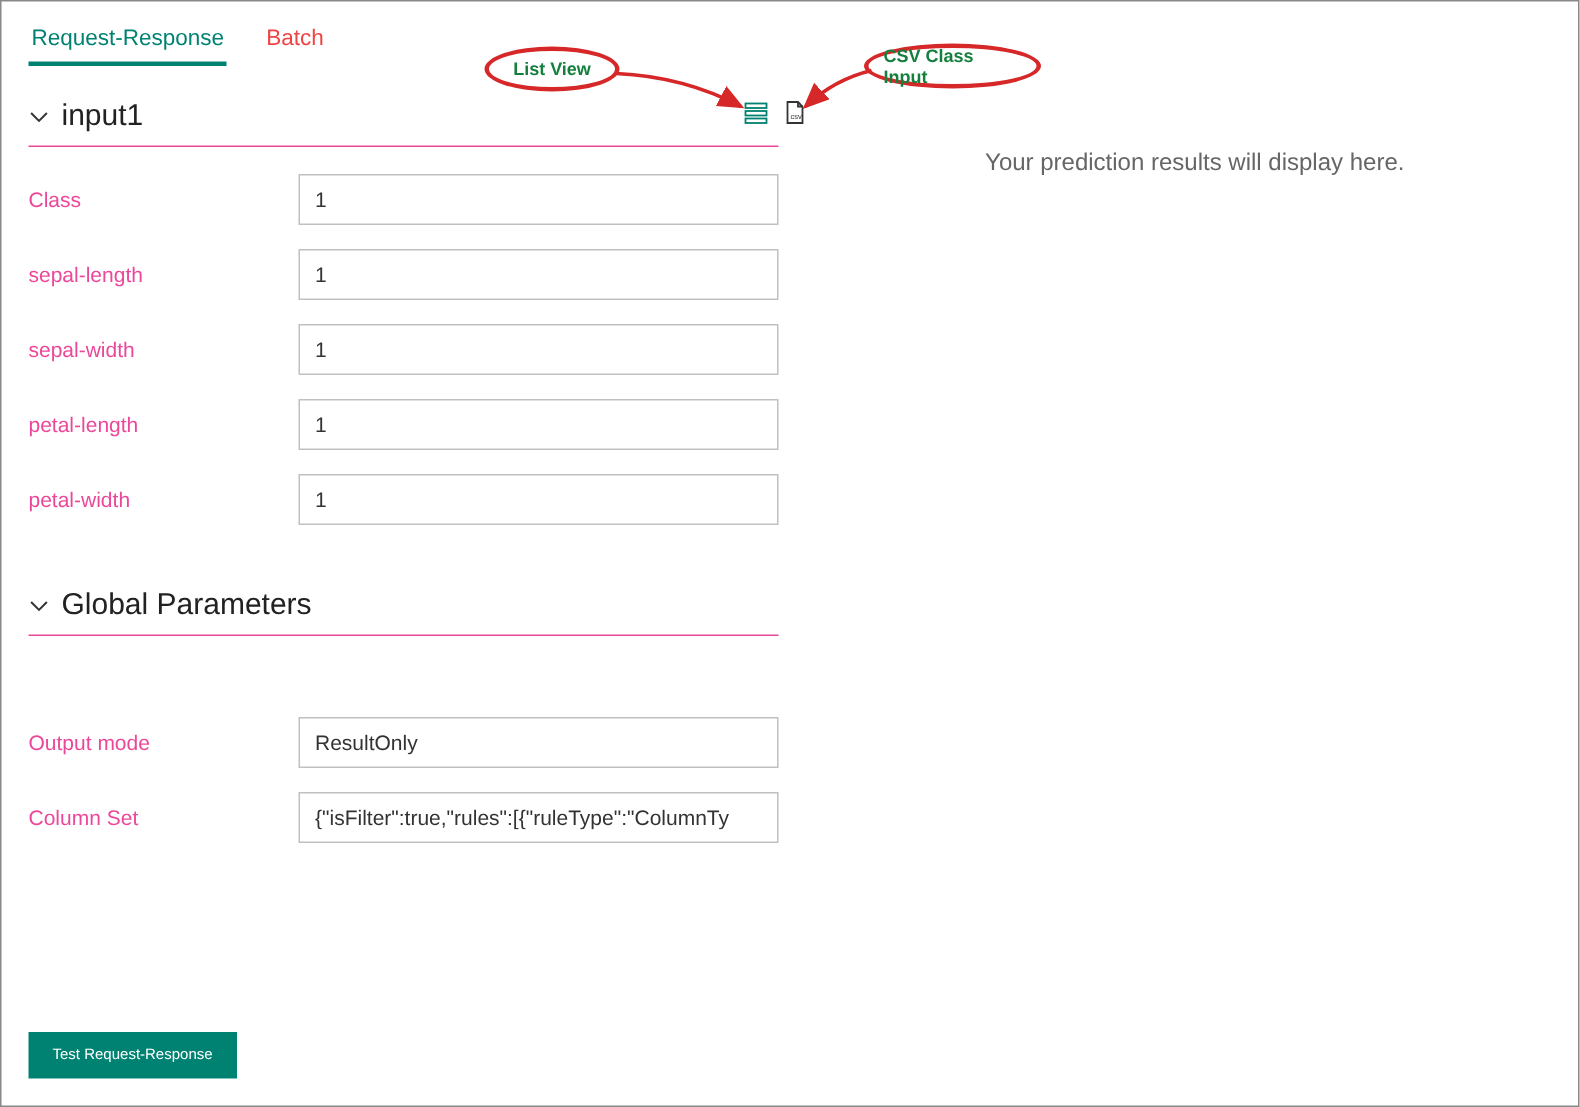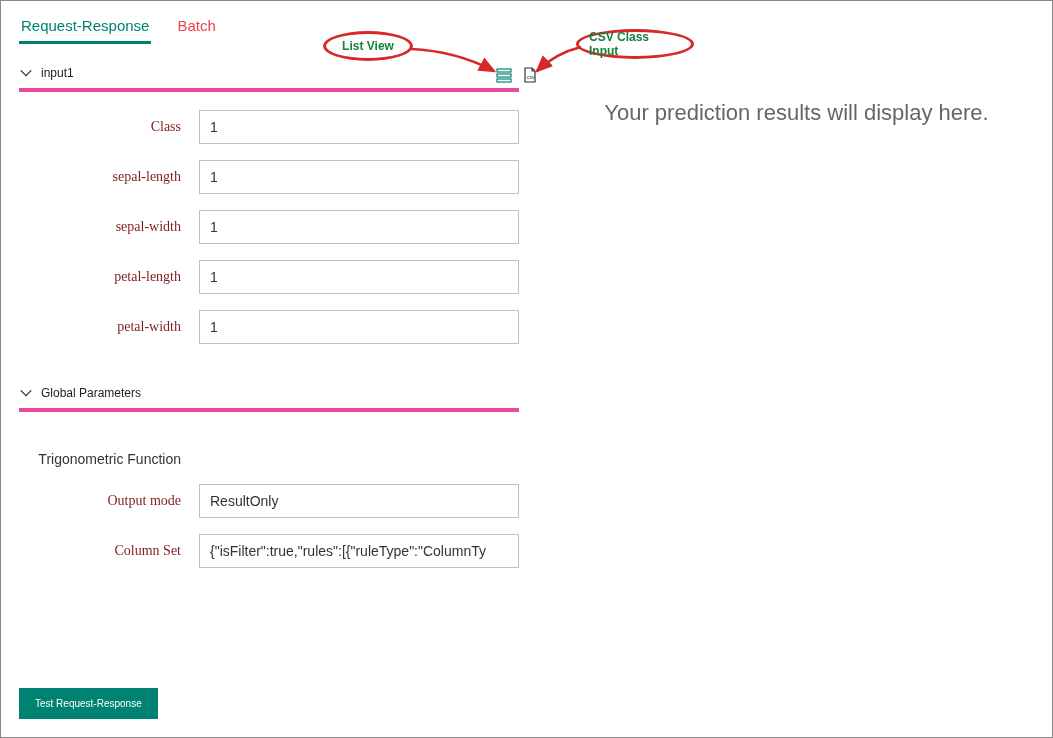--- a/index.html
+++ b/index.html
@@ -40,58 +40,57 @@
   .columns {
     display: flex;
     gap: 40px;
   }
   .col-left { width: 500px; }
   .col-right { flex: 1; }
   .section-header {
     display: flex;
     align-items: center;
     gap: 8px;
-    font-size: 12px;
+    font-size: 20px;
     color: #222;
     padding: 6px 0 8px 0;
-    border-bottom: 4px solid #ec4899;
+    border-bottom: 1px solid #ec4899;
     margin-bottom: 18px;
   }
   .section-header-row {
     display: flex;
     align-items: center;
     justify-content: space-between;
   }
   .chev { width: 14px; height: 14px; }
   .form-row {
     display: flex;
     align-items: center;
     margin-bottom: 16px;
   }
   .form-label {
     width: 180px;
-    text-align: right;
+    text-align: left;
     padding-right: 18px;
-    color: #7f1d1d;
-    font-size: 14px;
-    font-family: Liberation Serif, serif;
+    color: #ec4899;
+    font-size: 14px;
   }
   .form-input {
     flex: 1;
     height: 34px;
     border: 1px solid #c0c0c0;
     padding: 0 10px;
     font-size: 14px;
     color: #333;
     font-family: inherit;
     outline: none;
   }
   .section2 { margin-top: 36px; }
   .placeholder-text {
-    font-size: 22px;
+    font-size: 16px;
     color: #666;
     text-align: center;
     margin-top: 40px;
   }
   .test-btn {
     position: absolute;
     left: 18px;
     bottom: 18px;
     background: #008272;
     color: #fff;
@@ -178,21 +177,20 @@
 
     <div class="section2">
       <div class="section-header">
         <svg class="chev" viewBox="0 0 16 16">
             <path d="M2 5 L8 11 L14 5" fill="none" stroke="#333" stroke-width="1.5"></path>
           </svg>
         <span>Global Parameters</span>
       </div>
       <div style="height:20px;"></div>
       <div class="form-row">
-        <div class="form-label-multi">Trigonometric Function</div>
       </div>
       <div class="form-row">
         <div class="form-label">Output mode</div>
         <input class="form-input" value="ResultOnly" style="">
       </div>
       <div class="form-row">
         <div class="form-label">Column Set</div>
         <input class="form-input" value="{&quot;isFilter&quot;:true,&quot;rules&quot;:[{&quot;ruleType&quot;:&quot;ColumnTy" style="">
       </div>
     </div>

